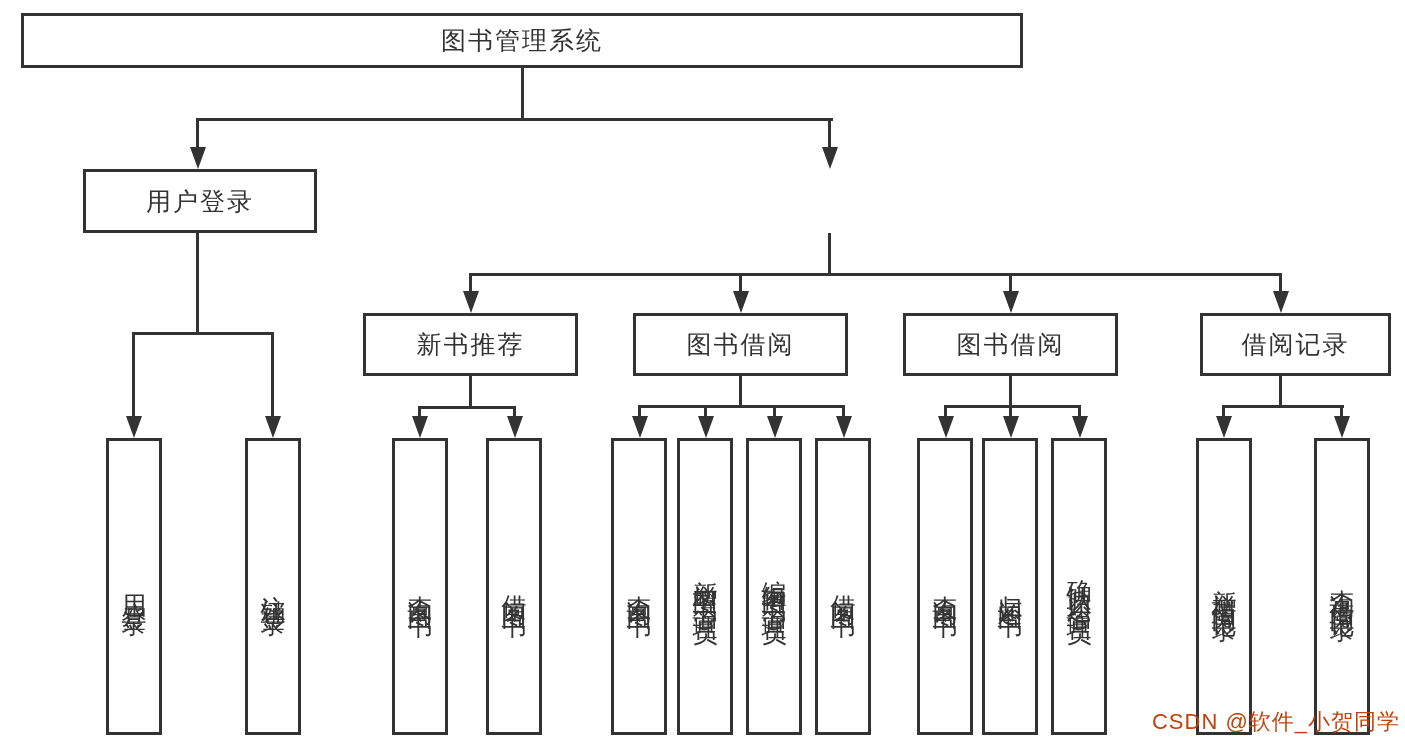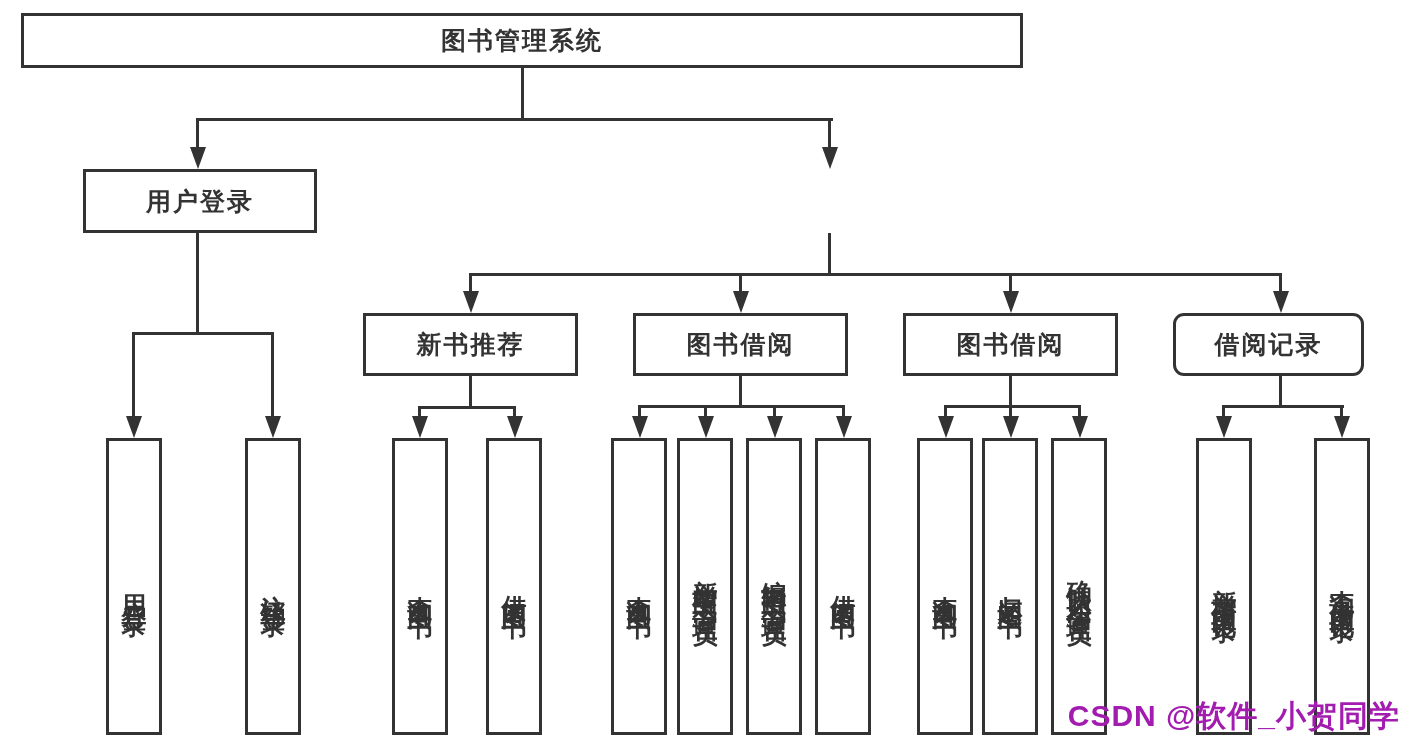--- a/index.html
+++ b/index.html
@@ -1,37 +1,37 @@
 <!DOCTYPE html>
 <html><head>
 <meta charset="utf-8">
 <style>
   * { box-sizing: border-box; }
   html,body { margin:0; padding:0; background:#ffffff; }
   body { font-family:"Liberation Sans","DejaVu Sans",sans-serif; }
-  .stage { position:relative; width:1405px; height:747px; background:#ffffff; overflow:hidden;font-weight:bold; }
+  .stage { position:relative; width:1405px; height:747px; background:#ffffff; overflow:hidden; }
 
   .node {
     position:absolute; background:#ffffff; border:3px solid #333333;
     display:flex; align-items:center; justify-content:center;
     color:#333333; font-size:25px; letter-spacing:2px; text-align:center;
   }
   .vnode {
     writing-mode:vertical-rl; text-orientation:mixed;
     letter-spacing:6px; line-height:1; font-size:25px;
   }
   .hline, .vline { position:absolute; background:#333333; }
   .arrow {
     position:absolute; width:0; height:0;
     border-left:8px solid transparent; border-right:8px solid transparent;
     border-top:22px solid #333333;
   }
   .watermark {
     position:absolute; right:5px; bottom:10px;
-    color:#a21caf; font-size:30px; letter-spacing:1px; white-space:nowrap;
+    color:#c2410c; font-size:22px; letter-spacing:1px; white-space:nowrap;
   }
 </style>
 </head>
 <body>
 
 <div class="stage">
 
   <div class="vline" style="left:521px;top:68px;width:3px;height:52px;"></div>
   <div class="hline" style="left:196px;top:118px;width:637px;height:3px;"></div>
   <div class="vline" style="left:196px;top:118px;width:3px;height:32px;"></div>
@@ -101,21 +101,21 @@
 
   <div class="node" style="left:633px;top:313px;width:215px;height:63px;">
     <span>图书借阅</span>
   </div>
   <div class="node" style="left:363px;top:313px;width:215px;height:63px;">
     <span>新书推荐</span>
   </div>
   <div class="node" style="left:903px;top:313px;width:215px;height:63px;">
     <span>图书借阅</span>
   </div>
-  <div class="node" style="left:1173px;top:313px;width:191px;height:63px;border-radius:11px;">
+  <div class="node" style="left:1200px;top:313px;width:191px;height:63px;">
     <span>借阅记录</span>
   </div>
 
   <div class="node vnode" style="left:106px;top:438px;width:56px;height:297px;">
     <span>用户登录</span>
   </div>
   <div class="node vnode" style="left:245px;top:438px;width:56px;height:297px;">
     <span>注销登录</span>
   </div>
 

